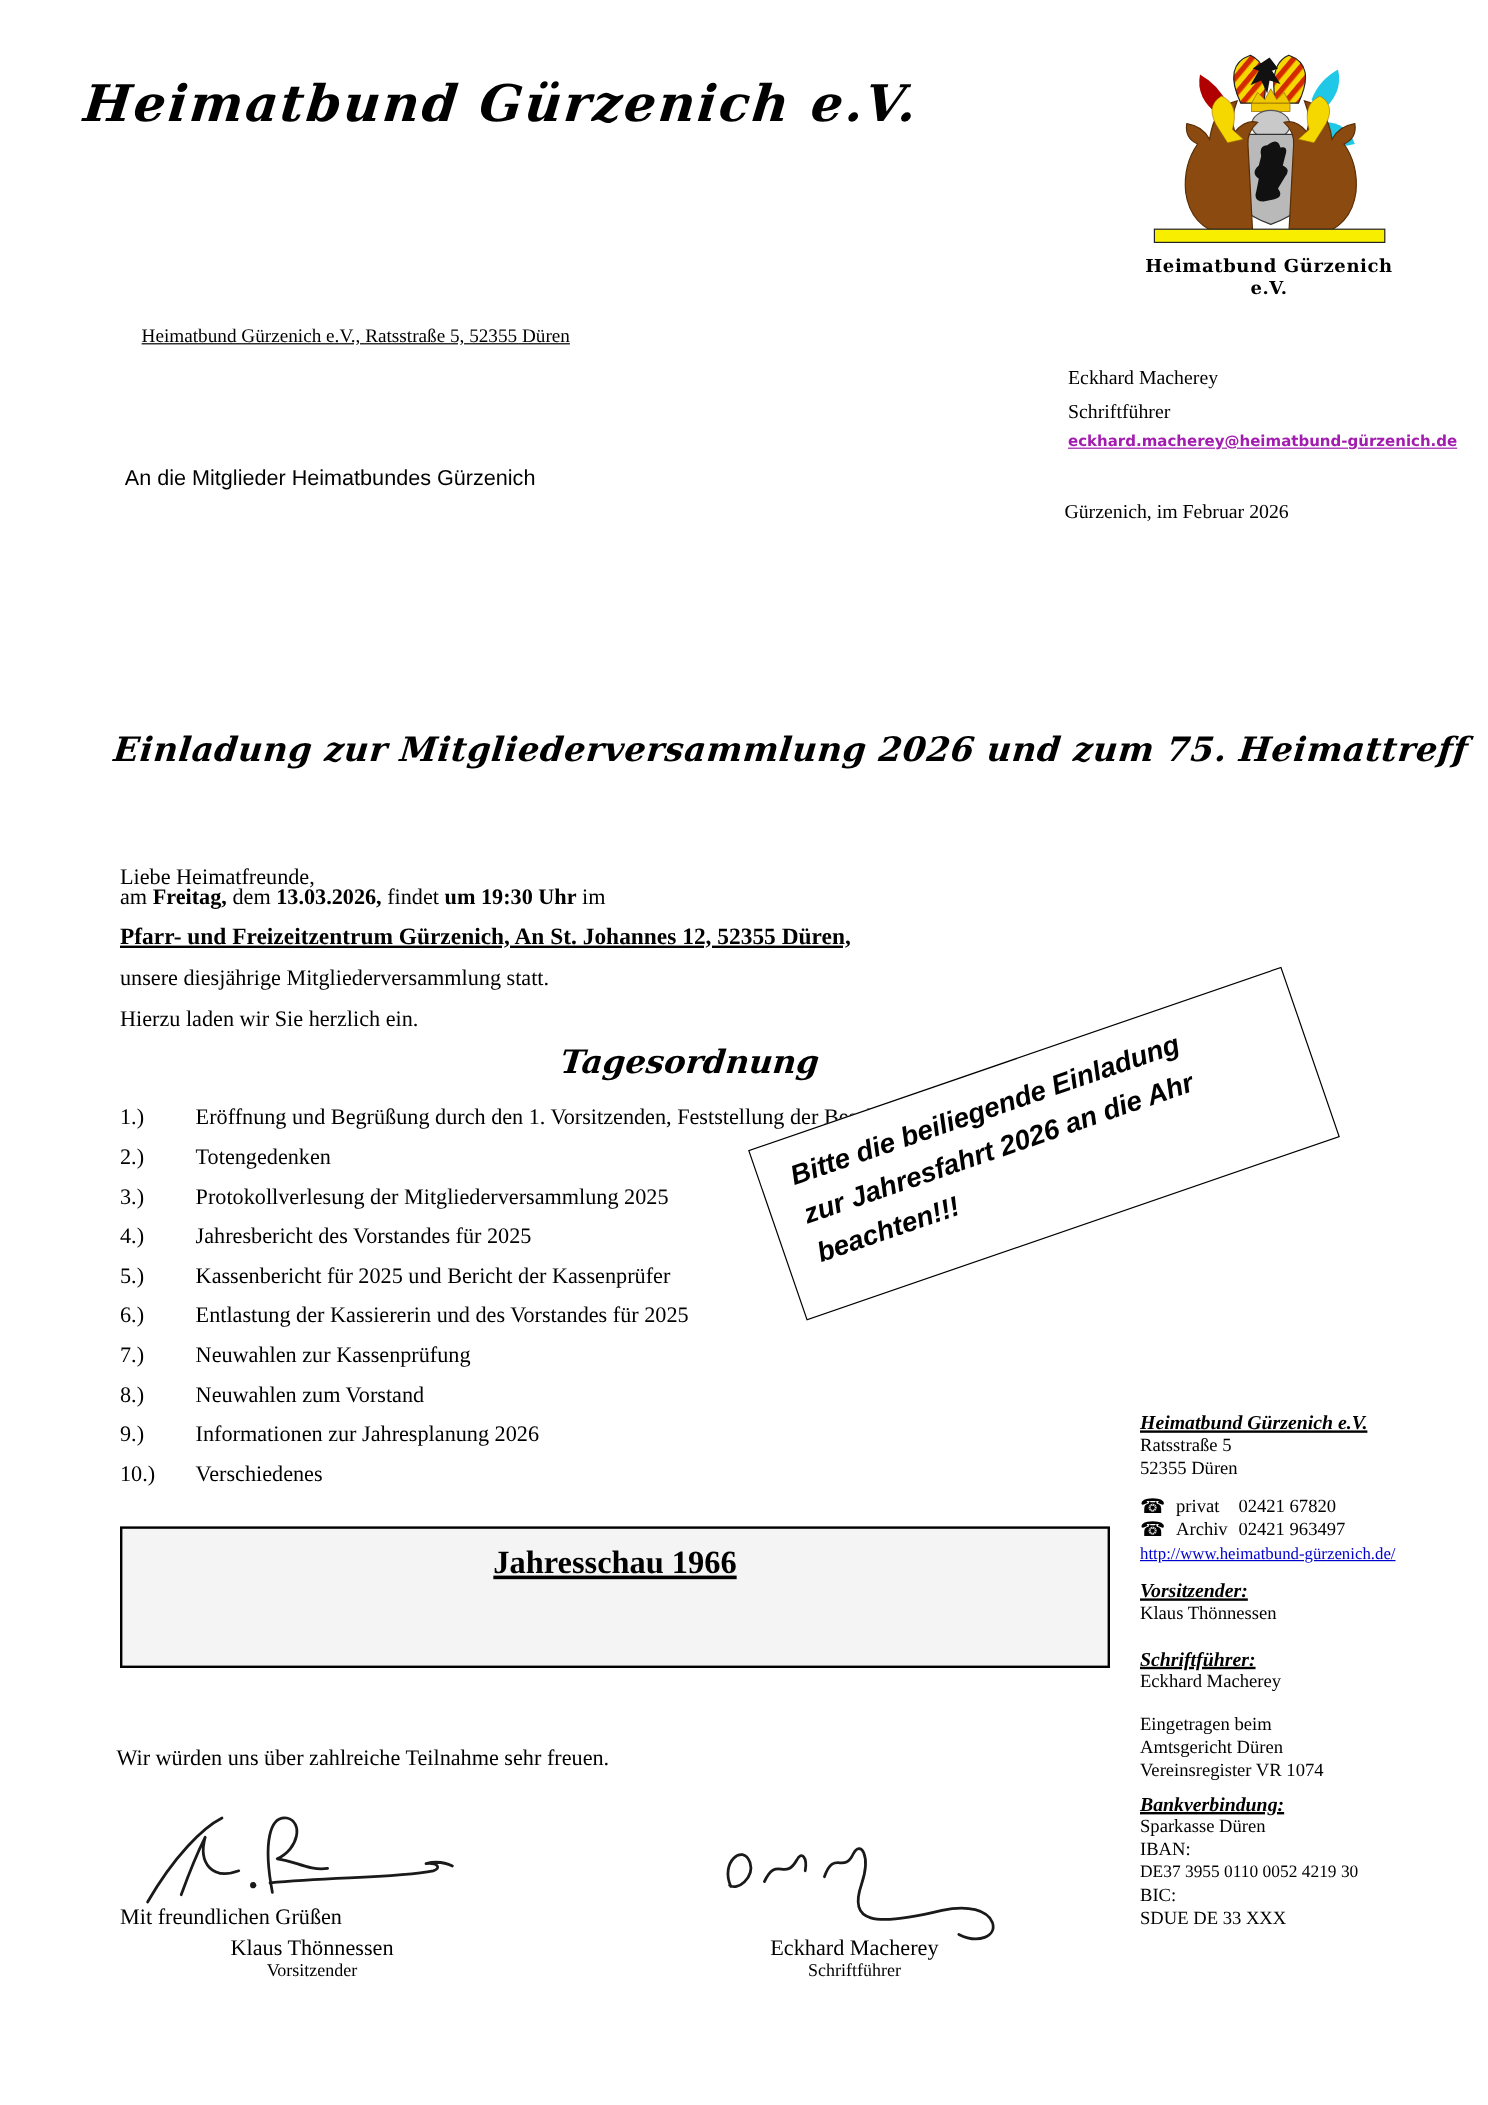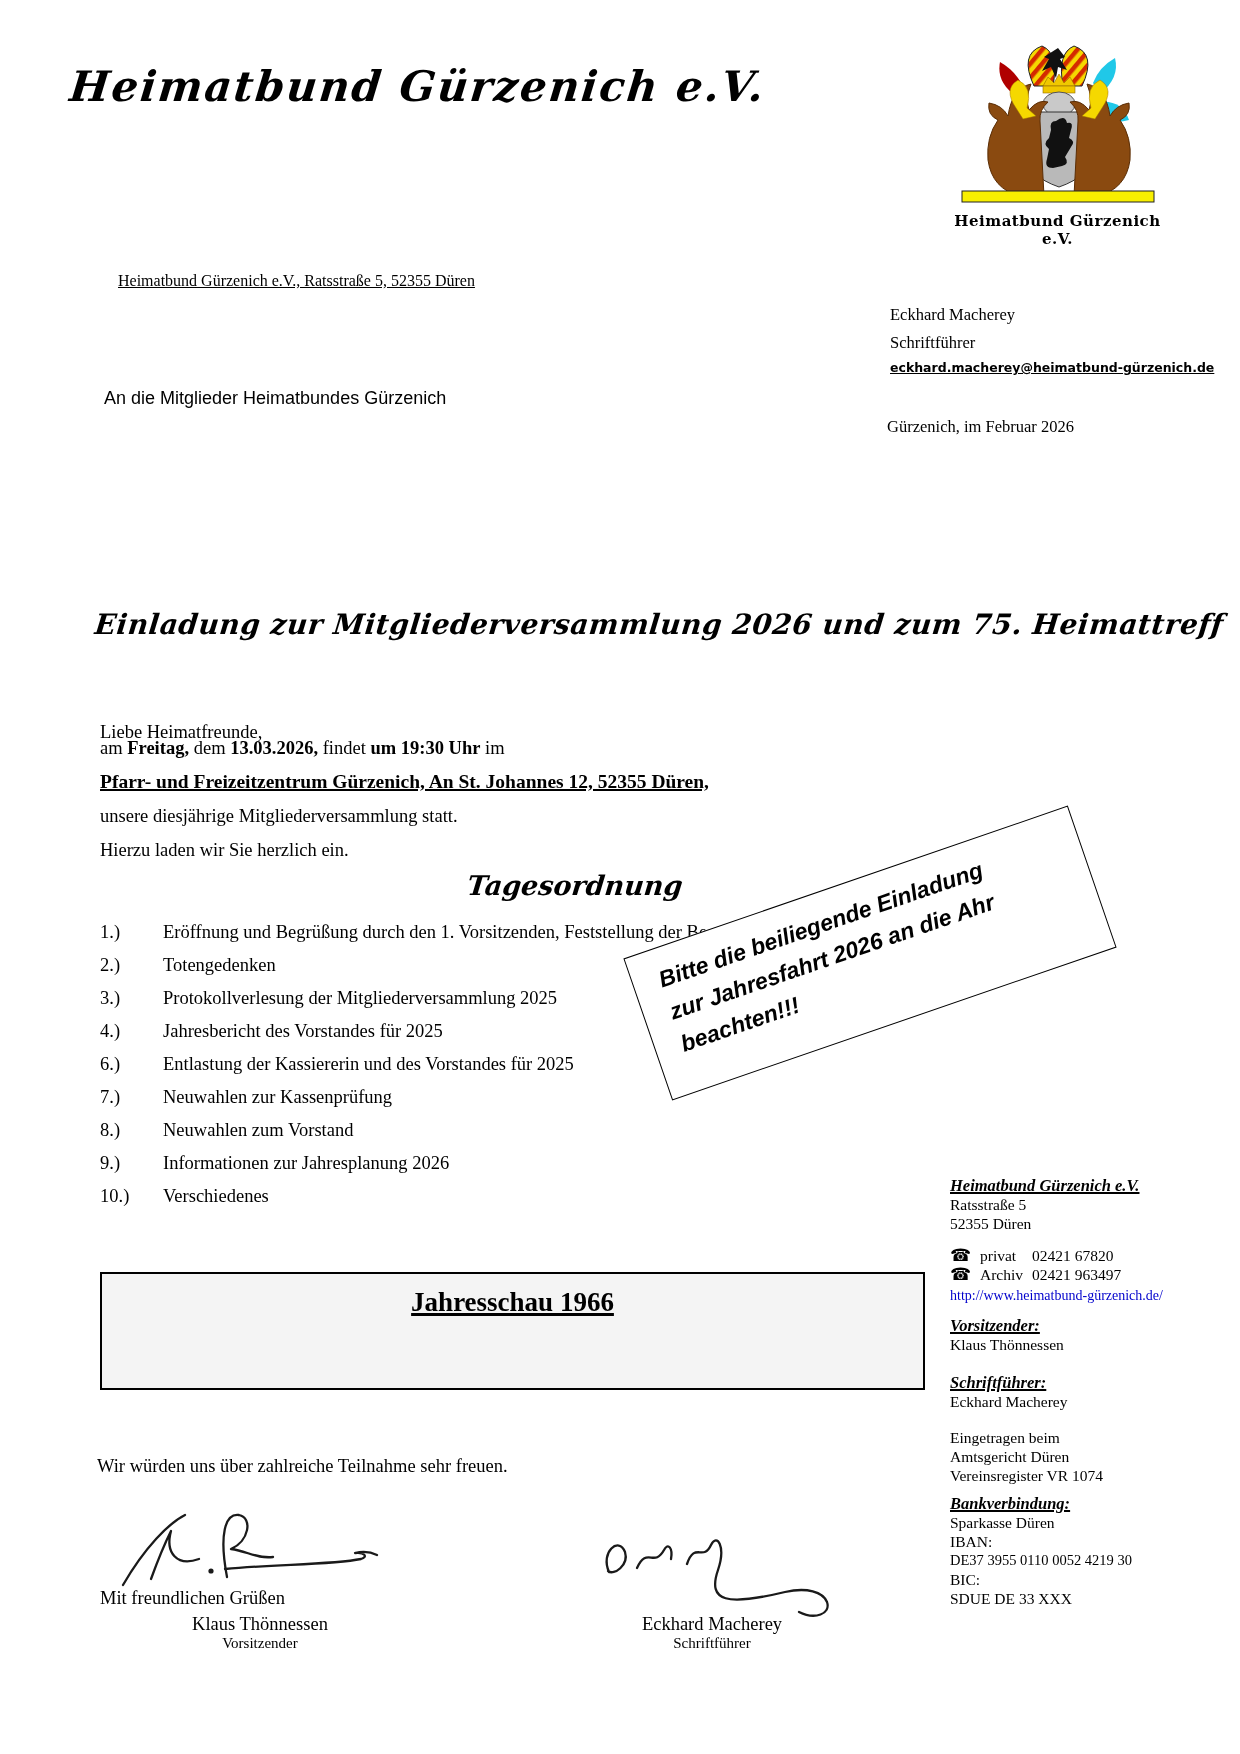--- a/index.html
+++ b/index.html
@@ -15,21 +15,21 @@
 
   
   .crest-wrap{left:950px;top:44px;width:215px;text-align:center;}
   .crest-caption{font-family:"DejaVu Serif", serif;font-weight:bold;font-size:15px;margin-top:2px;letter-spacing:0.5px;}
 
   .sender-line{left:118px;top:272px;font-size:16px;text-decoration:underline;}
 
   .contact-name{left:890px;top:305px;font-size:16.5px;}
   .contact-role{left:890px;top:333px;font-size:16.5px;}
   .contact-email{left:890px;top:360px;font-size:12.5px;font-family:"DejaVu Sans", sans-serif;
-                 font-weight:bold;color:#000000;text-decoration:underline;cursor:pointer;}
+                 font-weight:bold;color:#a21caf;text-decoration:underline;cursor:pointer;}
   .recipient{left:104px;top:388px;font-size:18px;font-family:"Liberation Sans", sans-serif;}
   .date-line{left:887px;top:417px;font-size:16.5px;}
 
   .letter-title{left:95px;top:608px;width:940px;text-align:center;font-size:28px;letter-spacing:0.5px;}
 
   .body-text{font-size:18.5px;}
   .salutation{left:100px;top:722px;}
   .para{left:100px;top:731px;line-height:34px;width:860px;}
   .bold{font-weight:bold;}
   .loc-line{font-weight:bold;font-size:19.5px;text-decoration:underline;text-decoration-thickness:2px;}
@@ -54,21 +54,21 @@
   .hl-line3{font-size:27px;font-weight:bold;text-decoration:underline;text-decoration-thickness:3px;margin-top:6px;}
 
   
   .sb{font-size:15.5px;line-height:19px;}
   .sb-org{left:950px;top:1176px;}
   .sb-orgname{font-size:16.5px;font-weight:bold;font-style:italic;text-decoration:underline;text-decoration-thickness:2px;}
   .sb-phones{left:950px;top:1246px;}
   .ph-row{display:flex;align-items:center;}
   .ph-icon{width:30px;font-size:17px;}
   .ph-label{width:52px;}
-  .sb-web{left:950px;top:1288px;font-size:14px;color:#0000cc;cursor:pointer;}
+  .sb-web{left:950px;top:1288px;font-size:14px;color:#0000cc;text-decoration:underline;cursor:pointer;}
   .sb-head{font-size:16.5px;font-weight:bold;font-style:italic;text-decoration:underline;text-decoration-thickness:2px;}
   .sb-chair{left:950px;top:1316px;}
   .sb-secr{left:950px;top:1373px;}
   .sb-reg{left:950px;top:1428px;}
   .sb-bank{left:950px;top:1494px;}
   .sb-iban{font-size:14.5px;white-space:nowrap;}
 
   .thanks{left:97px;top:1456px;font-size:18.5px;}
   .sig{stroke:#1a1a1a;stroke-width:2.3;fill:none;stroke-linecap:round;stroke-linejoin:round;}
   .sig-left{left:105px;top:1505px;}
@@ -148,20 +148,21 @@
     <div class="nowrap">Hierzu laden wir Sie herzlich ein.</div>
   </div>
 
   <div class="abs brush agenda-heading nowrap">Tagesordnung</div>
 
   <div class="abs agenda">
     <div class="agenda-row"><span class="agenda-num">1.)</span><span>Eröffnung und Begrüßung durch den 1. Vorsitzenden, Feststellung der Beschlussfähigkeit</span></div>
     <div class="agenda-row"><span class="agenda-num">2.)</span><span>Totengedenken</span></div>
     <div class="agenda-row"><span class="agenda-num">3.)</span><span>Protokollverlesung der Mitgliederversammlung 2025</span></div>
     <div class="agenda-row"><span class="agenda-num">4.)</span><span>Jahresbericht des Vorstandes für 2025</span></div>
+    <div class="agenda-row"><span class="agenda-num">5.)</span><span>Kassenbericht für 2025 und Bericht der Kassenprüfer</span></div>
     <div class="agenda-row"><span class="agenda-num">6.)</span><span>Entlastung der Kassiererin und des Vorstandes für 2025</span></div>
     <div class="agenda-row"><span class="agenda-num">7.)</span><span>Neuwahlen zur Kassenprüfung</span></div>
     <div class="agenda-row"><span class="agenda-num">8.)</span><span>Neuwahlen zum Vorstand</span></div>
     <div class="agenda-row"><span class="agenda-num">9.)</span><span>Informationen zur Jahresplanung 2026</span></div>
     <div class="agenda-row"><span class="agenda-num">10.)</span><span>Verschiedenes</span></div>
   </div>
 
   <div class="abs note-box">
     <div class="nowrap">Bitte die beiliegende Einladung</div>
     <div class="nowrap">zur Jahresfahrt 2026 an die Ahr</div>

